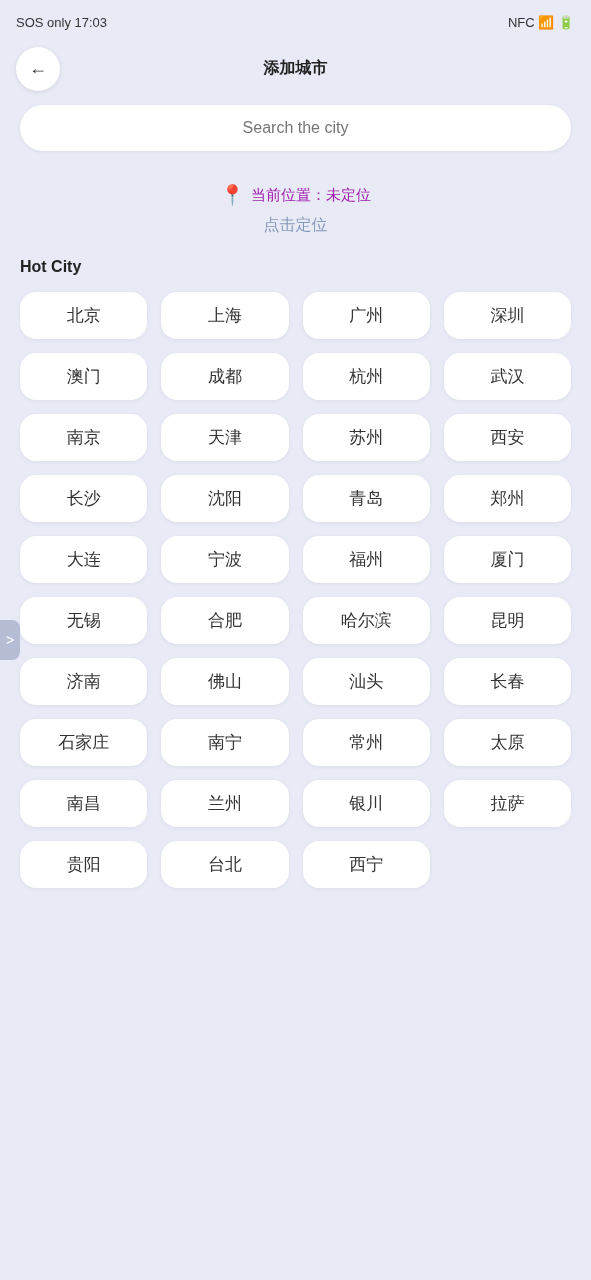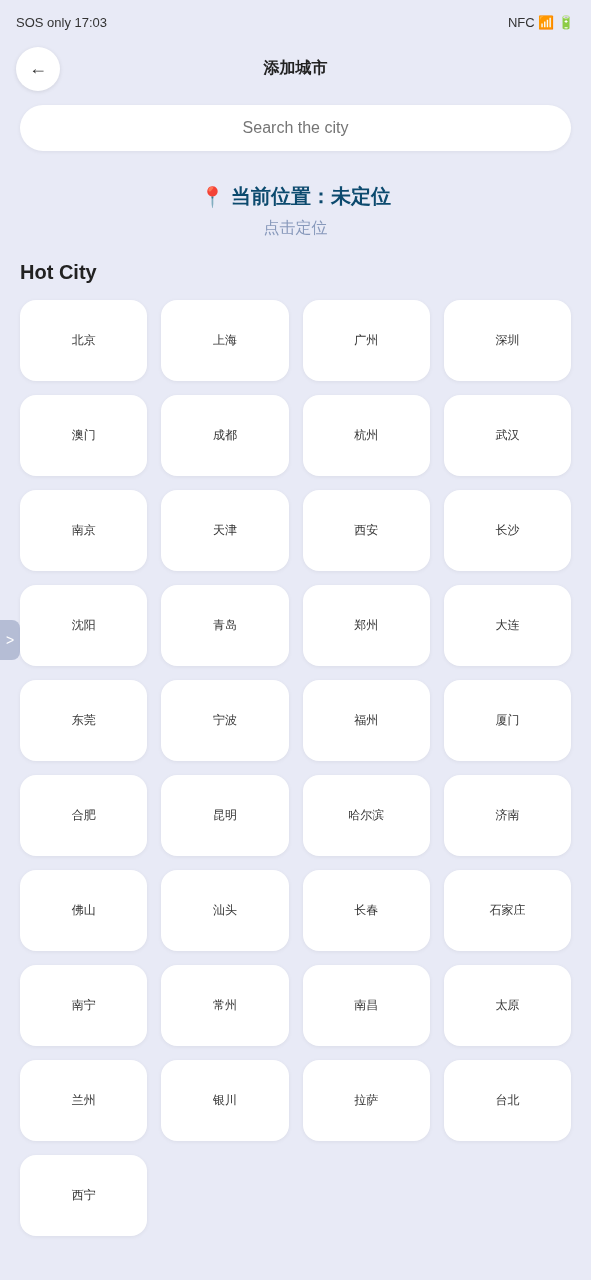--- a/index.html
+++ b/index.html
@@ -96,23 +96,23 @@
       align-items: center;
       justify-content: center;
       gap: 6px;
       margin-bottom: 8px;
     }
     .location-pin {
       color: #e05c5c;
       font-size: 20px;
     }
     .location-text {
-      font-size: 20px;
-      color: #0c4a6e;
-      font-weight: 700;
+      font-size: 15px;
+      color: #a21caf;
+      font-weight: 400;
     }
     .locate-btn {
       font-size: 16px;
       color: #8899bb;
       cursor: pointer;
     }
 
     
     .side-tab {
       position: fixed;
@@ -124,38 +124,38 @@
       border-radius: 0 8px 8px 0;
       padding: 12px 6px;
       font-size: 14px;
       cursor: pointer;
       z-index: 100;
     }
 
     
     .hot-city-label {
       padding: 12px 20px 8px;
-      font-size: 20px;
+      font-size: 16px;
       font-weight: 700;
       color: #222;
     }
 
     
     .city-grid {
       display: grid;
       grid-template-columns: repeat(4, 1fr);
       gap: 14px;
       padding: 8px 20px 30px;
     }
     .city-btn {
       background: white;
       border-radius: 16px;
       border: none;
-      padding: 32px 8px;
-      font-size: 12px;
+      padding: 12px 8px;
+      font-size: 17px;
       color: #333;
       text-align: center;
       cursor: pointer;
       box-shadow: 0 1px 4px rgba(0,0,0,0.06);
       font-family: inherit;
     }
   </style>
 </head>
 <body>
 
@@ -197,40 +197,42 @@
 <button class="city-btn">北京</button>
     <button class="city-btn">上海</button>
     <button class="city-btn">广州</button>
     <button class="city-btn">深圳</button>
     <button class="city-btn">澳门</button>
     <button class="city-btn">成都</button>
     <button class="city-btn">杭州</button>
     <button class="city-btn">武汉</button>
     <button class="city-btn">南京</button>
     <button class="city-btn">天津</button>
+    <button class="city-btn">苏州</button>
     <button class="city-btn">西安</button>
     <button class="city-btn">长沙</button>
     <button class="city-btn">沈阳</button>
     <button class="city-btn">青岛</button>
     <button class="city-btn">郑州</button>
     <button class="city-btn">大连</button>
-    <button class="city-btn">东莞</button>
     <button class="city-btn">宁波</button>
     <button class="city-btn">福州</button>
     <button class="city-btn">厦门</button>
+    <button class="city-btn">无锡</button>
     <button class="city-btn">合肥</button>
+    <button class="city-btn">哈尔滨</button>
     <button class="city-btn">昆明</button>
-    <button class="city-btn">哈尔滨</button>
     <button class="city-btn">济南</button>
     <button class="city-btn">佛山</button>
     <button class="city-btn">汕头</button>
     <button class="city-btn">长春</button>
     <button class="city-btn">石家庄</button>
     <button class="city-btn">南宁</button>
     <button class="city-btn">常州</button>
+    <button class="city-btn">太原</button>
     <button class="city-btn">南昌</button>
-    <button class="city-btn">太原</button>
     <button class="city-btn">兰州</button>
     <button class="city-btn">银川</button>
     <button class="city-btn">拉萨</button>
+    <button class="city-btn">贵阳</button>
     <button class="city-btn">台北</button>
     <button class="city-btn">西宁</button>
   </div>
 
 </body></html>

